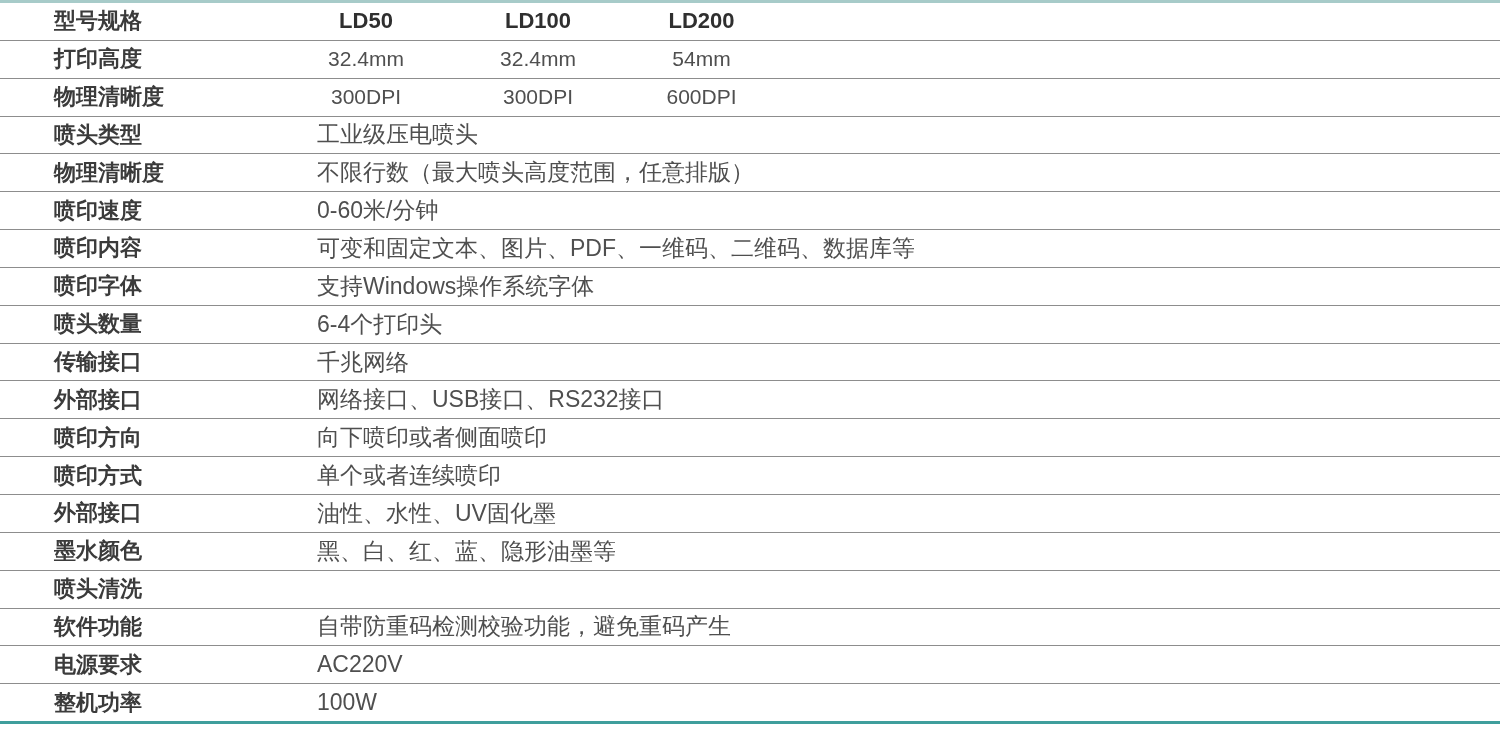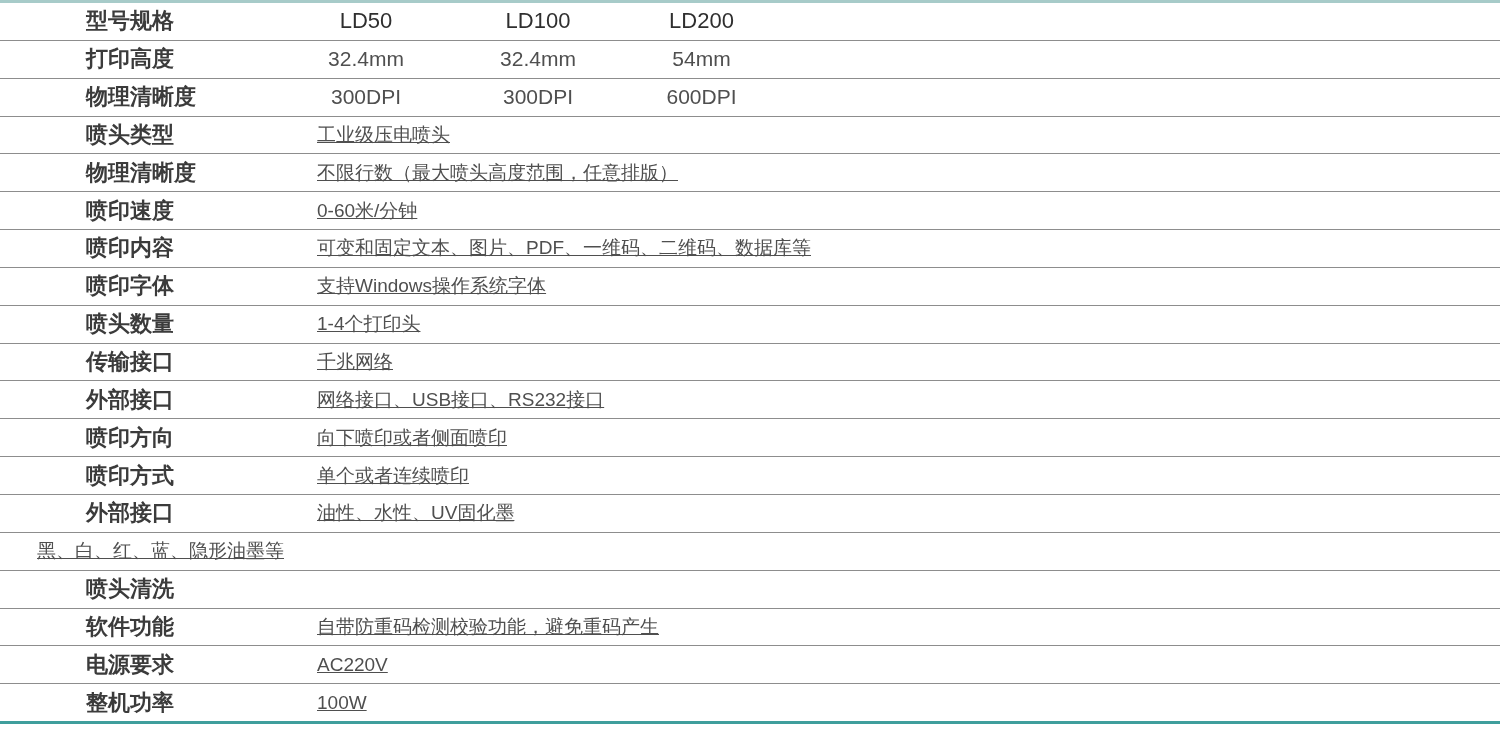--- a/index.html
+++ b/index.html
@@ -29,46 +29,45 @@
   .spec-row{
     flex:1;
     display:flex;
     align-items:center;
     border-bottom:1px solid var(--separator);
     background:var(--background);
   }
   .spec-row:last-child{border-bottom:none;justify-content:space-between;}
   .cell-label{
     width:280px;
-    padding-left:86px;
+    padding-left:54px;
     font-size:22px;
     font-weight:700;
     color:var(--label-color);
     white-space:nowrap;
   }
   .cell-col{
     width:172px;
     text-align:center;
     font-size:21px;
     color:var(--value-color);
     white-space:nowrap;
   }
   .cell-col.c3{width:155px;}
   .spec-row.header-row .cell-col{
     font-size:22px;
-    font-weight:400;
+    font-weight:700;
     color:var(--header-color);
   }
   .cell-span{
     flex:1;
     padding-left:37px;
-    font-size:19px;
+    font-size:23px;
     color:var(--value-color);
     white-space:nowrap;
-    text-decoration:underline;
   }
 </style>
 </head>
 <body>
 
 <div class="spec-table">
 
   <div class="spec-row header-row">
     <div class="cell-label">型号规格</div>
     <div class="cell-col c1">LD50</div>
@@ -110,21 +109,21 @@
     <div class="cell-span">可变和固定文本、图片、PDF、一维码、二维码、数据库等</div>
   </div>
 
   <div class="spec-row">
     <div class="cell-label">喷印字体</div>
     <div class="cell-span">支持Windows操作系统字体</div>
   </div>
 
   <div class="spec-row">
     <div class="cell-label">喷头数量</div>
-    <div class="cell-span">1-4个打印头</div>
+    <div class="cell-span">6-4个打印头</div>
   </div>
 
   <div class="spec-row">
     <div class="cell-label">传输接口</div>
     <div class="cell-span">千兆网络</div>
   </div>
 
   <div class="spec-row">
     <div class="cell-label">外部接口</div>
     <div class="cell-span">网络接口、USB接口、RS232接口</div>
@@ -139,20 +138,21 @@
     <div class="cell-label">喷印方式</div>
     <div class="cell-span">单个或者连续喷印</div>
   </div>
 
   <div class="spec-row">
     <div class="cell-label">外部接口</div>
     <div class="cell-span">油性、水性、UV固化墨</div>
   </div>
 
   <div class="spec-row">
+    <div class="cell-label">墨水颜色</div>
     <div class="cell-span">黑、白、红、蓝、隐形油墨等</div>
   </div>
 
   <div class="spec-row">
     <div class="cell-label">喷头清洗</div>
   </div>
 
   <div class="spec-row">
     <div class="cell-label">软件功能</div>
     <div class="cell-span">自带防重码检测校验功能，避免重码产生</div>

